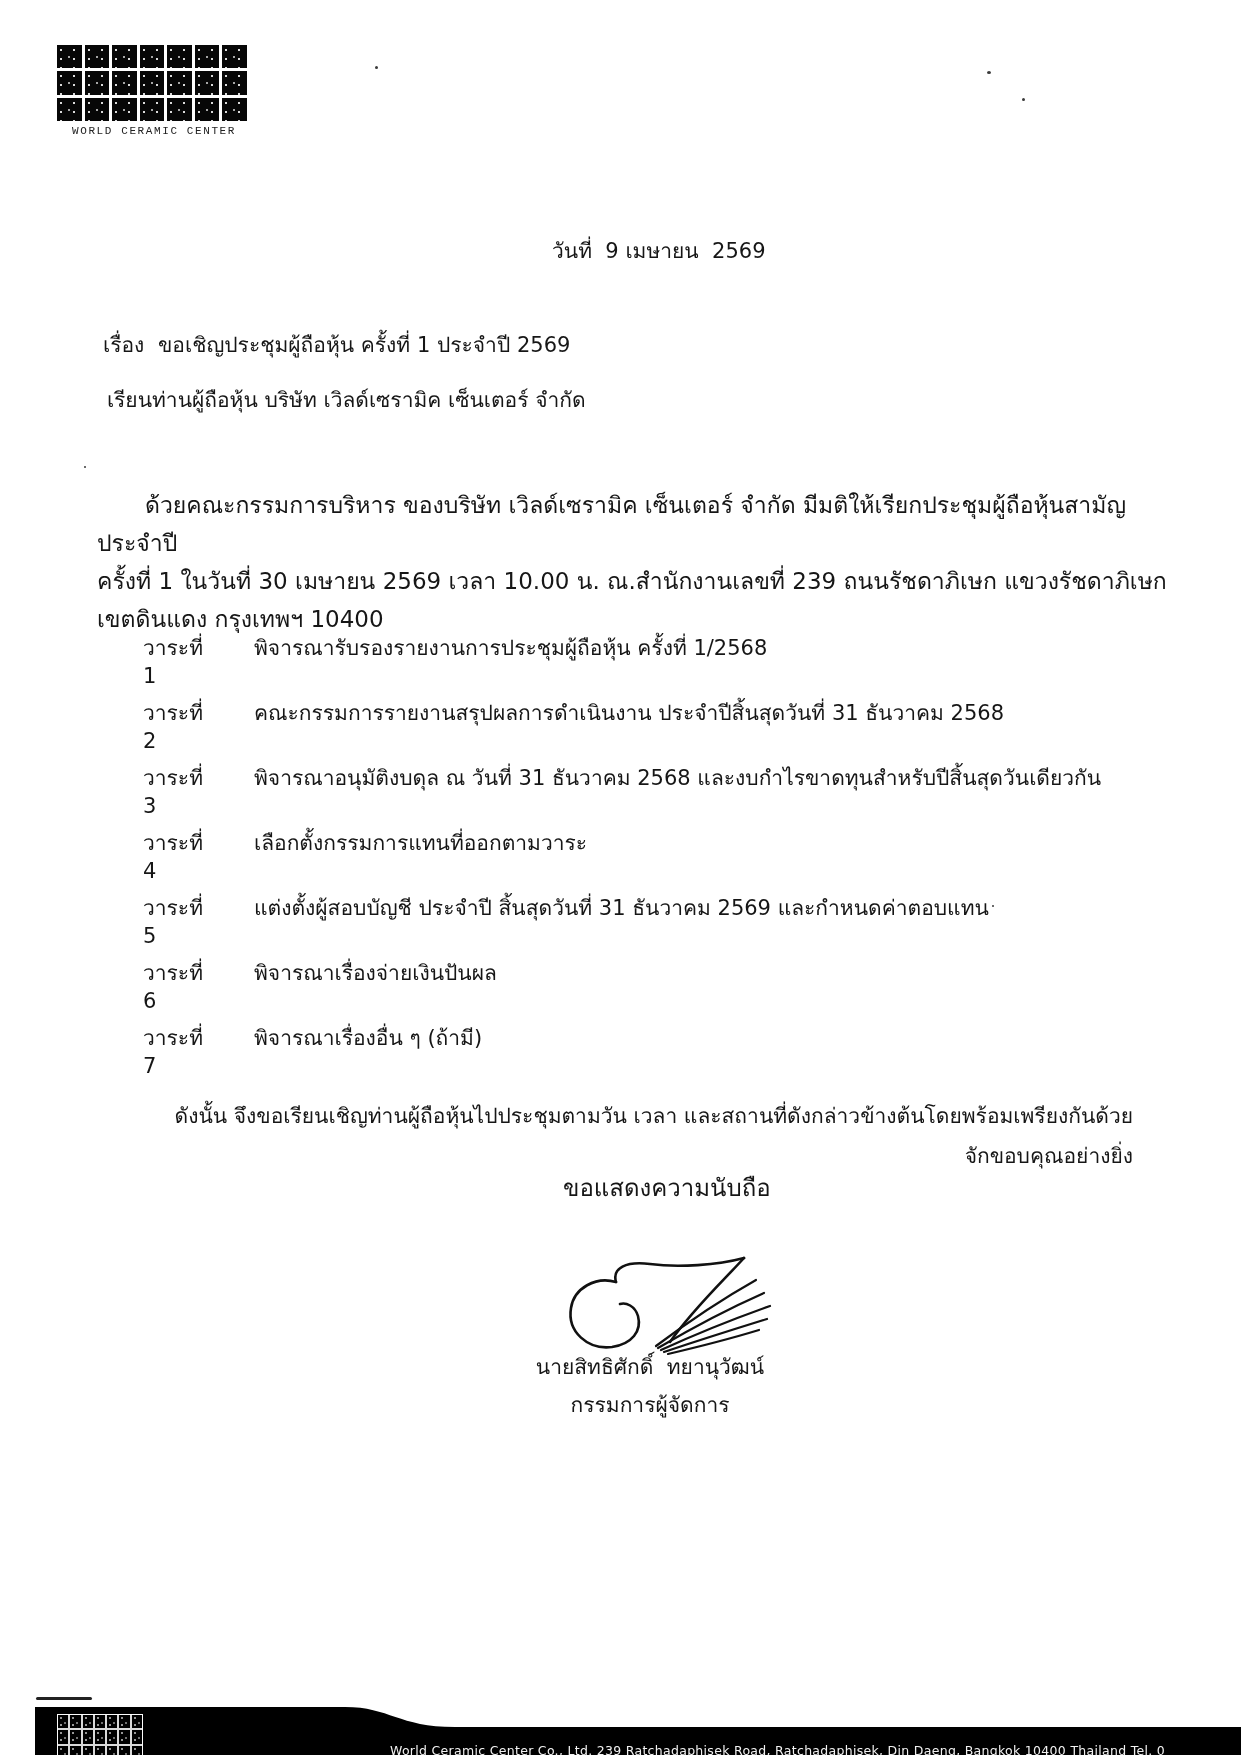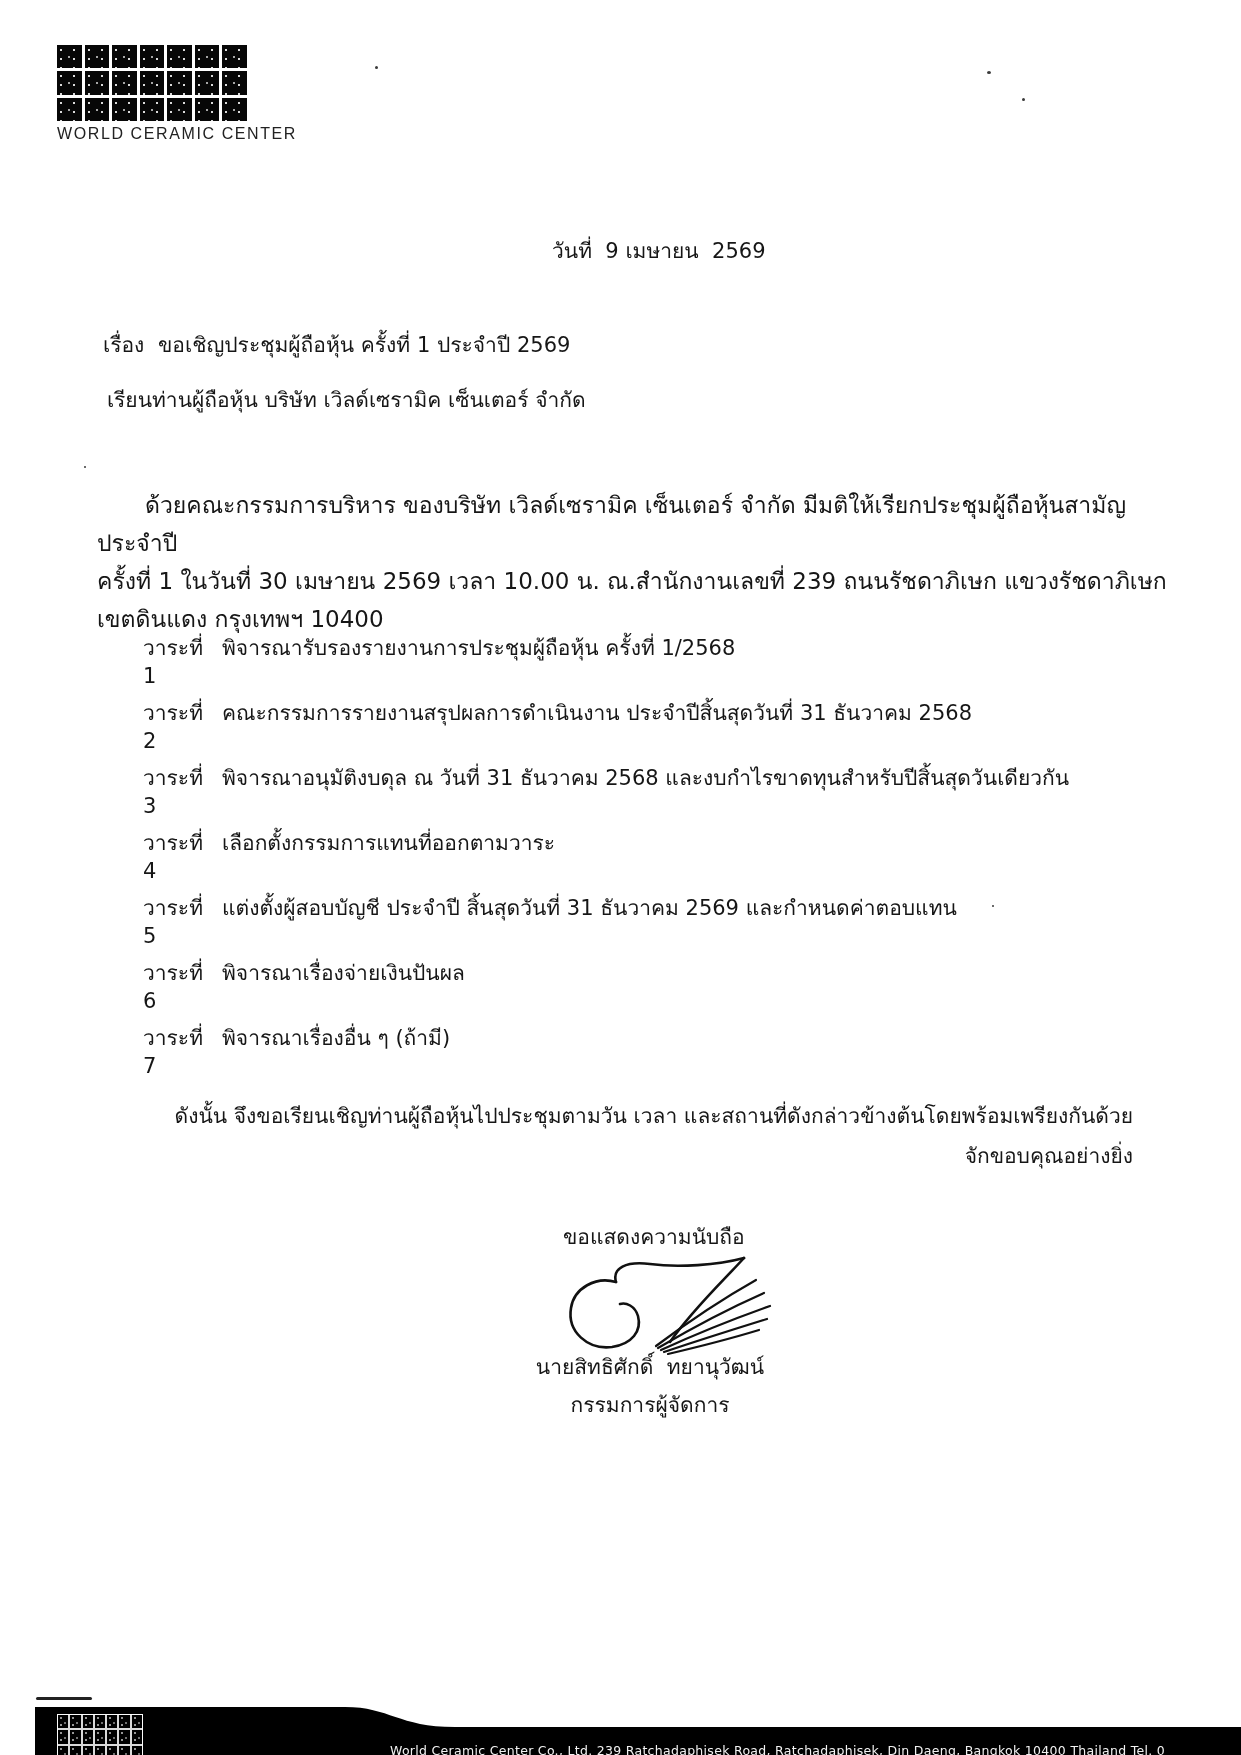--- a/index.html
+++ b/index.html
@@ -26,42 +26,43 @@
   .tile-grid .cell{
     background-color:#070707;
     background-image:
       radial-gradient(circle at 4px 5px, rgba(255,255,255,.85) 0 .8px, transparent 1.2px),
       radial-gradient(circle at 12px 12px, rgba(255,255,255,.65) 0 .7px, transparent 1.1px),
       radial-gradient(circle at 18px 4px, rgba(255,255,255,.75) 0 .6px, transparent 1px);
     background-size:13px 9px,17px 13px,11px 15px;
   }
   .logo-caption{
     margin-top:4px;
-    font-family:Liberation Sans, sans-serif;
-    font-size:16px;
+    font-family:Liberation Mono, monospace;
+    font-size:11px;
     letter-spacing:1.6px;
     color:#222;
     white-space:nowrap;
+    margin-left:15px;
   }
 
   
   .abs{position:absolute;}
   .body-text{font-size:23px;line-height:38px;}
   .date-line{left:552px;top:234px;font-size:21px;}
   .subject-line{left:103px;top:328px;font-size:21px;}
   .subject-line .label{display:inline-block;width:55px;}
   .attn-line{left:103px;top:383px;font-size:21px;}
   .attn-line .label{display:inline-block;width:49px;text-align:right;}
   .para{left:97px;top:486px;width:1070px;}
   .para .indent{text-indent:48px;}
-  .agenda-item{left:143px;font-size:21px;display:flex;}
+  .agenda-item{left:143px;font-size:21px;display:flex;gap:32px;}
   .agenda-label{width:79px;flex:0 0 auto;}
   .closing{left:133px;top:1096px;width:1000px;font-size:21px;line-height:40px;text-align:right;}
   .closing .l1{text-indent:14px;}
-  .signoff{left:563px;top:1220px;font-size:21px;text-align:center;}
+  .signoff{left:563px;top:1168px;font-size:24px;text-align:center;}
   .sig-svg{left:528px;top:1252px;}
   .sig-name{left:430px;top:1350px;width:440px;text-align:center;font-size:21px;}
   .sig-title{left:430px;top:1388px;width:440px;text-align:center;font-size:21px;}
 
   
   .dot{position:absolute;background:#3a3a3a;border-radius:50%;}
 
   
   .footer-svg{position:absolute;left:0;top:1700px;}
   .footer-grid{

